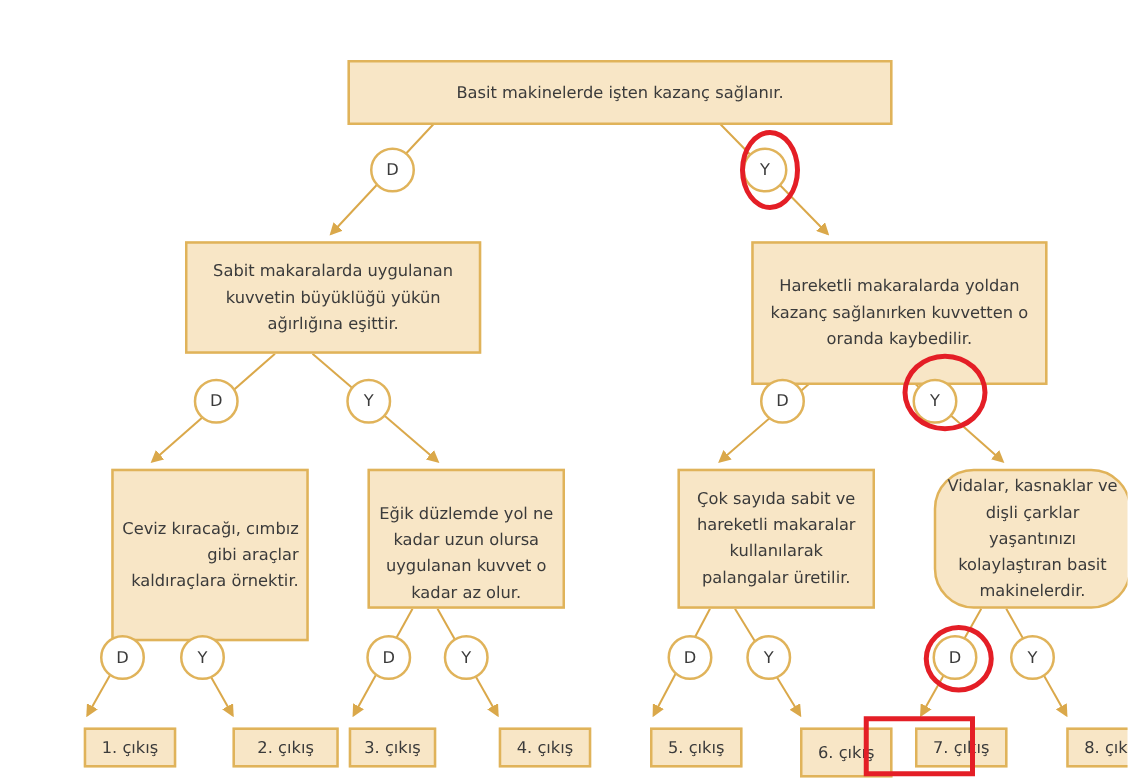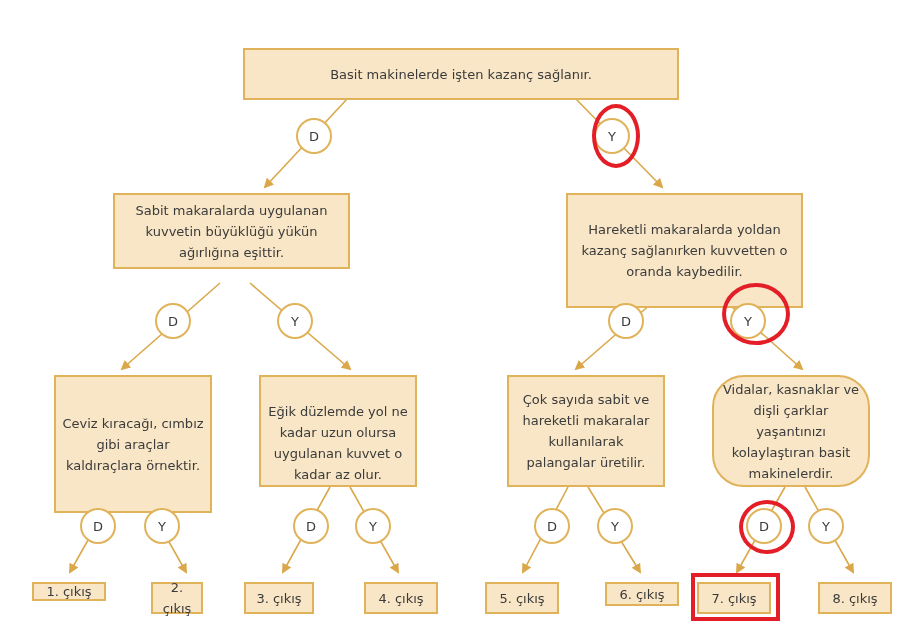--- a/index.html
+++ b/index.html
@@ -1,20 +1,20 @@
 <!DOCTYPE html>
 <html><head>
   <meta charset="utf-8">
   <style>
     html, body { margin: 0; padding: 0; background: #ffffff; }
     body { width: 902px; height: 624px; position: relative; overflow: hidden;
            font-family: "DejaVu Sans", "Liberation Sans", sans-serif; color: #3a3a3a; }
     .box { position: absolute; background: #f8e6c6; border: 2px solid #e0b35a;
            box-sizing: border-box; display: flex; align-items: center; justify-content: center;
-           text-align: center; font-size: 13px; line-height: 21px; color: #3b3b3b; padding: 0 6px; }
+           text-align: center; font-size: 13px; line-height: 21px; color: #3b3b3b; padding: 0 6px; margin-left: 35px; }
     .out { font-size: 13px; }
     .node { position: absolute; width: 36px; height: 36px; border-radius: 50%;
             border: 2px solid #e0b35a; background: #ffffff; box-sizing: border-box;
             display: flex; align-items: center; justify-content: center;
             font-size: 13px; color: #3b3b3b; }
     svg.lines { position: absolute; left: 0; top: 0; }
     .red-ellipse { position: absolute; border: 4px solid #e41e26; border-radius: 50%; box-sizing: border-box; }
     .red-rect { position: absolute; border: 4px solid #e41e26; box-sizing: border-box; }
   </style>
 </head>
@@ -45,28 +45,28 @@
     <line x1="588" y1="487" x2="640" y2="572" marker-end="url(#arrow)"></line>
     <line x1="785" y1="487" x2="737" y2="572" marker-end="url(#arrow)"></line>
     <line x1="805" y1="487" x2="853" y2="572" marker-end="url(#arrow)"></line>
   </g>
 </svg>
 
 <div class="box" style="left:243px; top:48px; width:436px; height:52px;">
   <span>Basit makinelerde işten kazanç sağlanır.</span>
 </div>
 
-<div class="box" style="left:113px; top:193px; width:237px; height:76px;">
+<div class="box" style="left:113px; top:193px; width:237px; height:90px;">
   <span>Sabit makaralarda uygulanan kuvvetin büyüklüğü yükün ağırlığına eşittir.</span>
 </div>
 <div class="box" style="left:566px; top:193px; width:237px; height:115px;">
   <span>Hareketli makaralarda yoldan kazanç sağlanırken kuvvetten o oranda kaybedilir.</span>
 </div>
 
-<div class="box" style="left:54px; top:375px; width:158px; height:138px;">
+<div class="box" style="left:54px; top:375px; width:158px; height:138px;text-align:right;">
   <span>Ceviz kıracağı, cımbız gibi araçlar kaldıraçlara örnektir.</span>
 </div>
 <div class="box" style="left:259px; top:375px; width:158px; height:112px;align-items:flex-end;">
   <span>Eğik düzlemde yol ne kadar uzun olursa uygulanan kuvvet o kadar az olur.</span>
 </div>
 <div class="box" style="left:507px; top:375px; width:158px; height:112px;">
   <span>Çok sayıda sabit ve hareketli makaralar kullanılarak palangalar üretilir.</span>
 </div>
 <div class="box" style="left:712px; top:375px; width:158px; height:112px;border-radius:32px;">
   <span>Vidalar, kasnaklar ve dişli çarklar yaşantınızı kolaylaştıran basit makinelerdir.</span>
@@ -110,36 +110,36 @@
 <div class="node" style="left:597px; top:508px;">
     <span>Y</span>
   </div>
 <div class="node" style="left:746px; top:508px;">
     <span>D</span>
   </div>
 <div class="node" style="left:808px; top:508px;">
     <span>Y</span>
   </div>
 
-<div class="box out" style="left:32px; top:582px; width:74px; height:19px;">
+<div class="box out" style="left:32px; top:582px; width:74px; height:32px;">
     <span>1. çıkış</span>
   </div>
-<div class="box out" style="left:151px; top:582px; width:52px; height:32px;">
+<div class="box out" style="left:151px; top:582px; width:85px; height:32px;">
     <span>2. çıkış</span>
   </div>
 <div class="box out" style="left:244px; top:582px; width:70px; height:32px;">
     <span>3. çıkış</span>
   </div>
 <div class="box out" style="left:364px; top:582px; width:74px; height:32px;">
     <span>4. çıkış</span>
   </div>
 <div class="box out" style="left:485px; top:582px; width:74px; height:32px;">
     <span>5. çıkış</span>
   </div>
-<div class="box out" style="left:605px; top:582px; width:74px; height:24px;">
+<div class="box out" style="left:605px; top:582px; width:74px; height:40px;">
     <span>6. çıkış</span>
   </div>
 <div class="box out" style="left:697px; top:582px; width:74px; height:32px;">
     <span>7. çıkış</span>
   </div>
 <div class="box out" style="left:818px; top:582px; width:74px; height:32px;">
     <span>8. çıkış</span>
   </div>
 
 <div class="red-ellipse" style="left:592px; top:104px; width:48px; height:64px;"></div>

